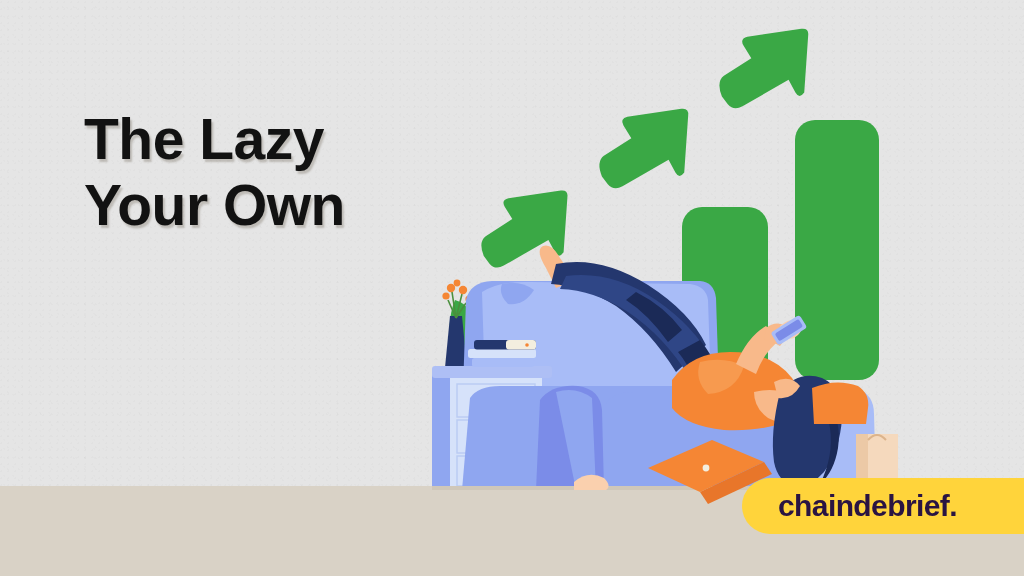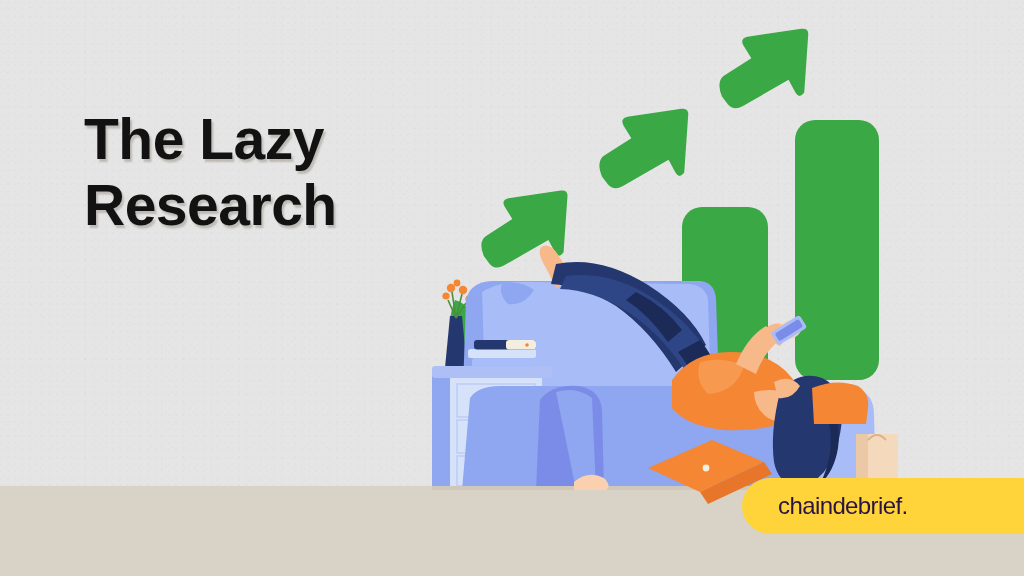--- a/index.html
+++ b/index.html
@@ -38,21 +38,21 @@
   
   #logo-badge {
     position:absolute; left:742px; top:478px;
     width:300px; height:56px;
     background:#ffd43b;
     border-radius:28px 0 0 28px;
     display:flex; align-items:center;
     padding-left:36px;
   }
   #logo-text {
-    font-size:24px; font-weight:400;
+    font-size:30px; font-weight:700;
     letter-spacing:-0.6px;
     color:#2a1442;
     text-align:right;
   }
 </style>
 </head>
 <body>
 
 <div id="canvas">
 
@@ -200,20 +200,20 @@
         <path d="M868,440 Q877,430 886,440" fill="none" stroke="#dcb48c" stroke-width="2"></path>
         <rect x="852" y="486" width="50" height="5" fill="#e0a86e"></rect>
       </g>
 
       <path d="M574,482 Q588,470 604,478 Q612,486 606,490 L574,490 Z" fill="#fad0ae"></path>
     </svg>
   </div>
 
   <div id="headline">
     <span class="ln">The Lazy</span>
-    <span class="ln">Research</span>
+    <span class="ln">Your Own</span>
   </div>
 
   <div id="logo-badge">
     <span id="logo-text">chaindebrief.</span>
   </div>
 
 </div>
 
 </body></html>

